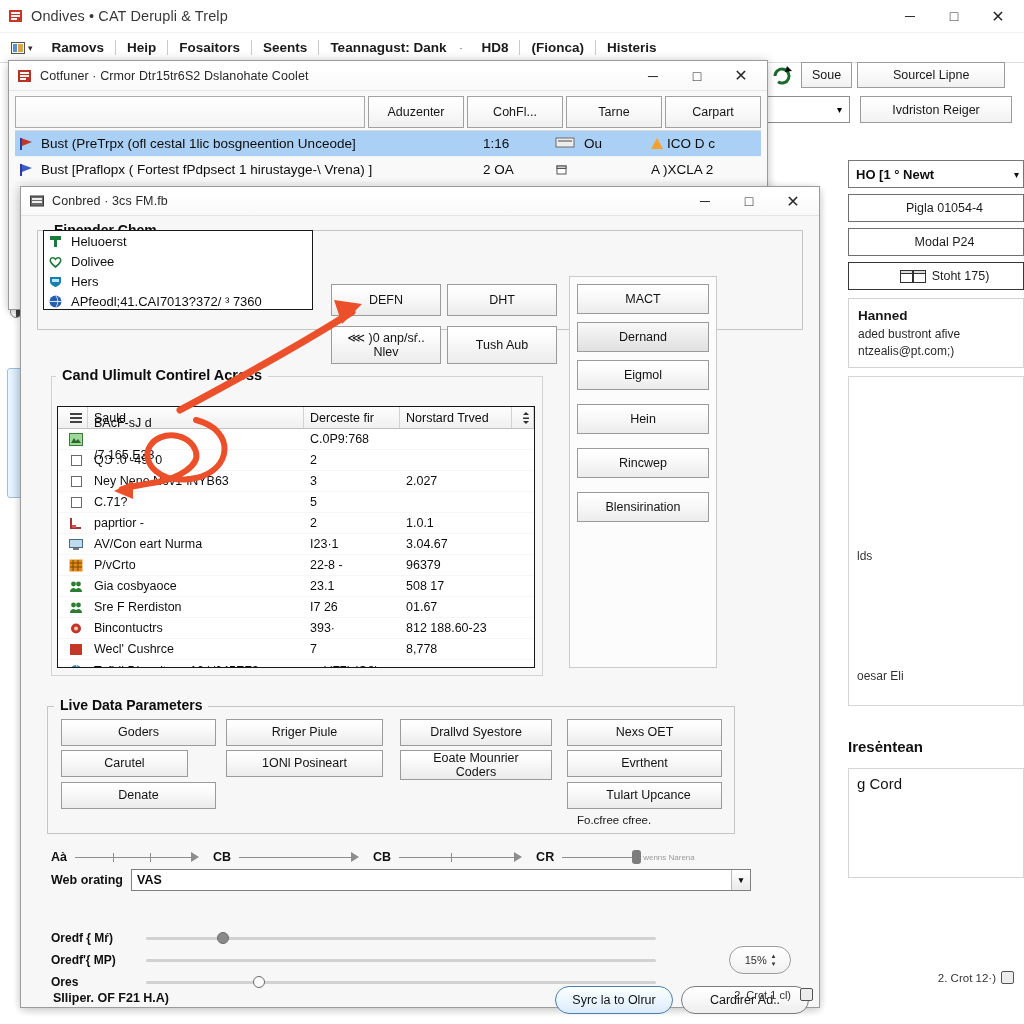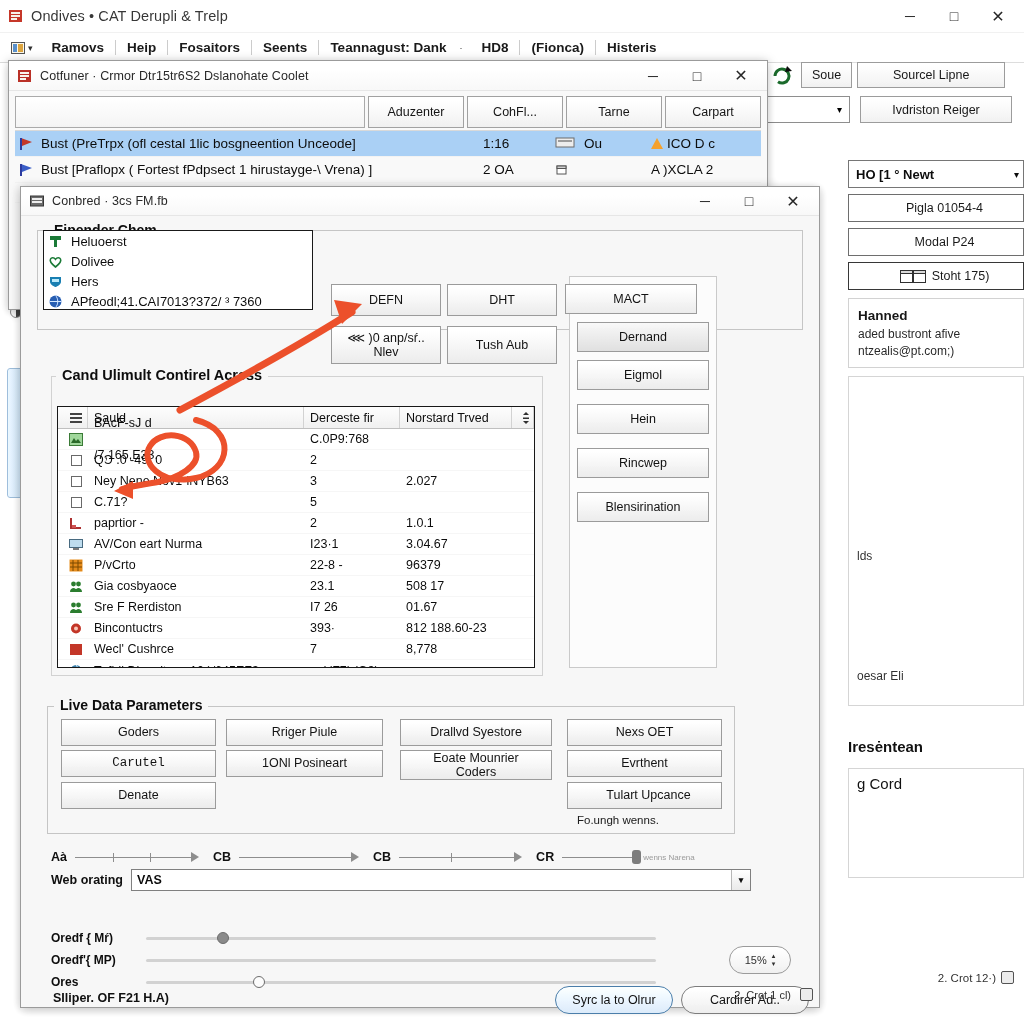--- a/index.html
+++ b/index.html
@@ -541,21 +541,21 @@
 
       <div class="btn b-defn" style="left:310px;top:68px;">DEFN</div>
       <div class="btn b-dht" style="left:426px;top:68px;">DHT</div>
       <div class="btn b-amp" style="left:310px;top:110px;flex-direction:column;">
         <span style="white-space:pre-line;">⋘ )0 anp/sŕ..
 Nlev</span>
       </div>
       <div class="btn b-tush" style="left:426px;top:110px;">Tush Aub</div>
 
       <div class="rightcol" style="left:548px;top:60px;width:148px;height:392px;"></div>
-      <div class="btn rc-btn" style="left:544px;top:68px;">MACT</div>
+      <div class="btn rc-btn" style="left:556px;top:68px;">MACT</div>
       <div class="btn rc-btn soft" style="left:556px;top:106px;">Dernand</div>
       <div class="btn rc-btn" style="left:556px;top:144px;">Eigmol</div>
       <div class="btn rc-btn" style="left:556px;top:188px;">Hein</div>
       <div class="btn rc-btn" style="left:556px;top:232px;">Rincwep</div>
       <div class="btn rc-btn" style="left:556px;top:276px;">Blensirination</div>
 
       <div class="gbox sec2" style="left:30px;top:160px;width:492px;height:300px;background:transparent;border-color:#cfcfcf;">
         <div class="glabel">Cand Ulimult Contirel Acress</div>
       </div>
 
@@ -744,31 +744,31 @@
       </div>
 
       <div class="gbox sec3" style="left:26px;top:490px;width:688px;height:128px;background:transparent;">
         <div class="glabel">Live Data Parameters</div>
       </div>
       <div class="btn ldp-btn" style="left:40px;top:503px;width:155px;">Goders</div>
       <div class="btn ldp-btn" style="left:205px;top:503px;width:157px;">Rriger Piule</div>
       <div class="btn ldp-btn" style="left:379px;top:503px;width:152px;">Drallvd Syestore</div>
       <div class="btn ldp-btn" style="left:546px;top:503px;width:155px;">Nexs OET</div>
 
-      <div class="btn ldp-btn" style="left:40px;top:534px;width:155px;font-family:Liberation Mono, monospace;">Carutel</div>
+      <div class="btn ldp-btn" style="left:40px;top:534px;width:127px;">Carutel</div>
       <div class="btn ldp-btn" style="left:205px;top:534px;width:157px;">1ONl Posineart</div>
       <div class="btn ldp-btn" style="left:379px;top:534px;width:152px;height:30px;">
         <span style="white-space:pre-line;">Eoate Mounrier
 Coders</span>
       </div>
       <div class="btn ldp-btn" style="left:546px;top:534px;width:155px;">Evrthent</div>
 
       <div class="btn ldp-btn" style="left:40px;top:566px;width:155px;">Denate</div>
       <div class="btn ldp-btn" style="left:546px;top:566px;width:155px;padding-left:8px;">Tulart Upcance</div>
-      <div style="position:absolute;left:556px;top:598px;font-size:11.5px;color:#222;">Fo.ungh wenns.</div>
+      <div style="position:absolute;left:556px;top:598px;font-size:11.5px;color:#222;">Fo.cfree cfree.</div>
 
       <div class="flowrow" style="left:30px;top:630px;width:700px;">
         <span>Aà</span>
         <span class="flowseg" style="margin:0 4px 0 8px;">
           <span class="fline" style="width:38px;"></span>
             <span class="ftick"></span>
           <span class="fline" style="width:36px;"></span>
             <span class="ftick"></span>
           <span class="fline" style="width:40px;"></span>
             <span class="farrow"></span>

